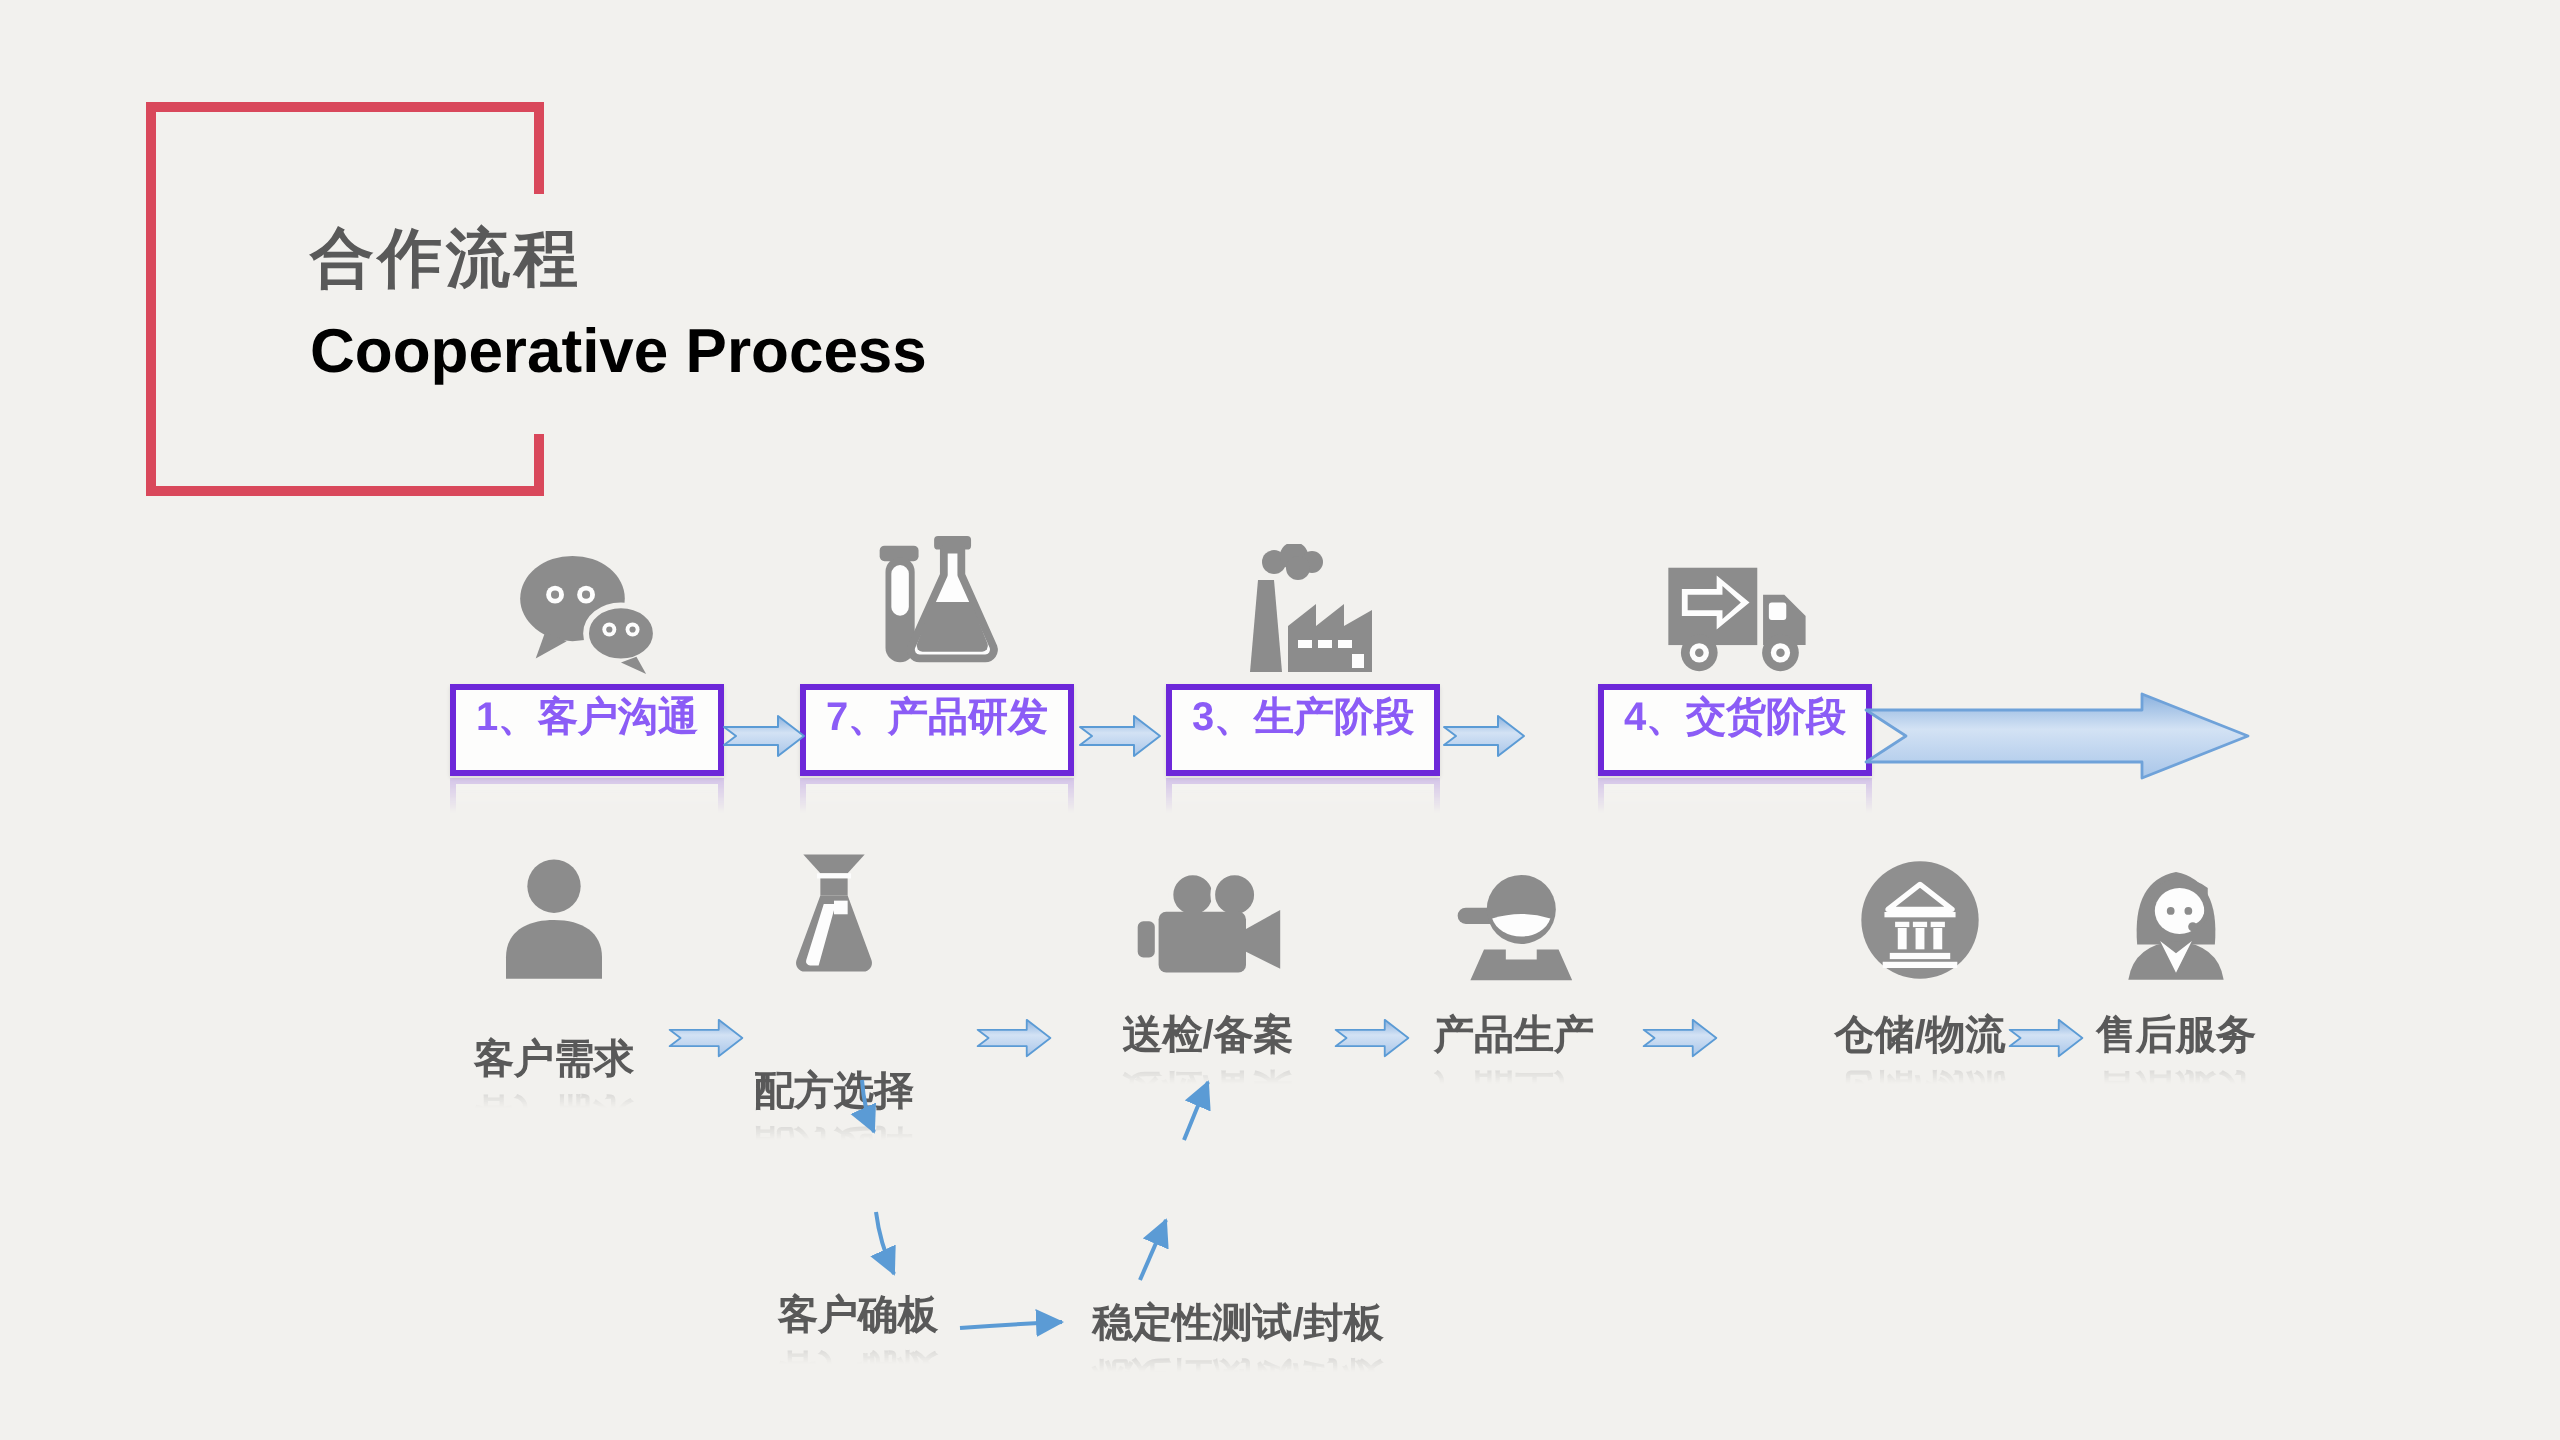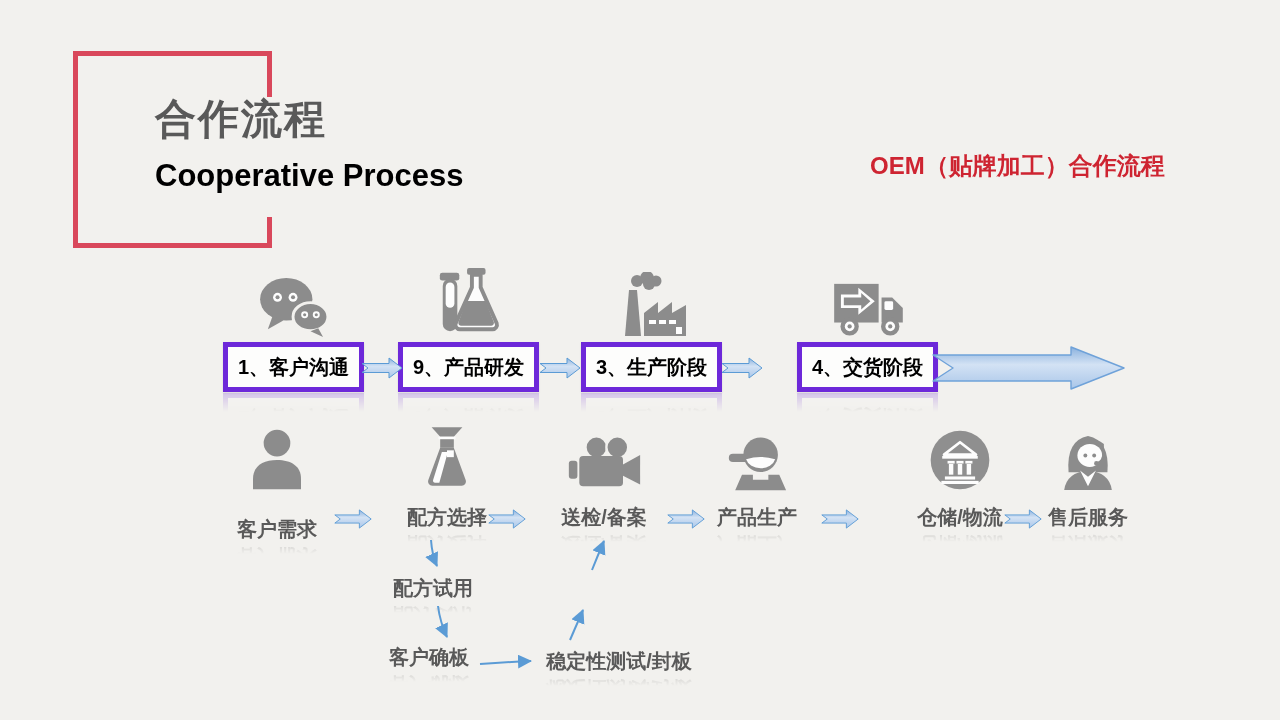--- a/index.html
+++ b/index.html
@@ -9,47 +9,47 @@
 
   
   .frame{position:absolute;left:73px;top:51px;width:199px;height:197px;}
   .frame .bar{position:absolute;background:#d9485b;}
   .frame .t{left:0;top:0;right:0;height:5px;}
   .frame .l{left:0;top:0;bottom:0;width:5px;}
   .frame .b{left:0;bottom:0;right:0;height:5px;}
   .frame .rt{right:0;top:0;width:5px;height:46px;}
   .frame .rb{right:0;bottom:0;width:5px;height:31px;}
 
-  .title-cn{position:absolute;left:155px;top:92px;font-size:41px;font-weight:bold;
+  .title-cn{position:absolute;left:155px;top:108px;font-size:32px;font-weight:bold;
             color:#595959;letter-spacing:2px;white-space:nowrap;}
   .title-en{position:absolute;left:155px;top:158px;font-size:31px;font-weight:bold;
             color:#000000;white-space:nowrap;}
   .corner-label{position:absolute;left:870px;top:150px;width:330px;font-size:24px;
             font-weight:bold;color:#ce2431;white-space:nowrap;}
 
   
   .stage{position:absolute;top:264px;width:133px;display:flex;flex-direction:column;align-items:center;}
   .stage-icon{height:74px;display:flex;align-items:flex-end;justify-content:center;margin-bottom:4px;}
-  .stage-box{width:131px;height:40px;border:5px solid #6d28d9;background:#fdfdfc;
-             display:flex;align-items:center;justify-content:center;
-             font-size:20px;font-weight:bold;color:#000000;white-space:nowrap;
+  .stage-box{width:131px;height:40px;border:3px solid #6d28d9;background:#fdfdfc;
+             display:flex;align-items:flex-start;justify-content:center;
+             font-size:20px;font-weight:bold;color:#8b5cf6;white-space:nowrap;
              box-shadow:0 1px 2px rgba(0,0,0,0.10);
              -webkit-box-reflect:below 1px linear-gradient(transparent 62%,rgba(0,0,0,0.22));}
   .s1{left:227px;} .s2{left:402px;} .s3{left:585px;} .s4{left:801px;}
 
   .blk-arrow{position:absolute;}
   .ta1{left:361px;top:357px;} .ta2{left:539px;top:357px;} .ta3{left:721px;top:357px;}
   .big-arrow{position:absolute;left:932px;top:346px;}
 
   
   .step{position:absolute;top:420px;width:160px;display:flex;flex-direction:column;align-items:center;}
   .step-icon{height:72px;display:flex;align-items:flex-end;justify-content:center;}
   .step-label{margin-top:12px;font-size:20px;font-weight:bold;color:#595959;white-space:nowrap;
               -webkit-box-reflect:below 0px linear-gradient(transparent 60%,rgba(0,0,0,0.22));}
-  .p1{left:197px;gap:12px;} .p2{left:367px;} .p3{left:524px;} .p4{left:677px;} .p5{left:880px;justify-content:center;} .p6{left:1008px;}
+  .p1{left:197px;gap:12px;} .p2{left:337px;gap:28px;} .p3{left:524px;} .p4{left:677px;} .p5{left:880px;justify-content:center;} .p6{left:1008px;}
 
   .ba1{left:333px;top:509px;} .ba2{left:487px;top:509px;} .ba3{left:666px;top:509px;}
   .ba4{left:820px;top:509px;} .ba5{left:1003px;top:509px;}
 
   
   .sub-label{position:absolute;font-size:20px;font-weight:bold;color:#595959;text-align:center;
              white-space:nowrap;
              -webkit-box-reflect:below 0px linear-gradient(transparent 60%,rgba(0,0,0,0.22));}
   .sb1{left:358px;top:575px;width:150px;}
   .sb2{left:525px;top:575px;width:150px;}
@@ -76,21 +76,20 @@
 
   <div class="frame">
     <div class="bar t"></div>
       <div class="bar l"></div>
       <div class="bar b"></div>
     <div class="bar rt"></div>
       <div class="bar rb"></div>
   </div>
   <div class="title-cn">合作流程</div>
   <div class="title-en">Cooperative Process</div>
-  <div class="corner-label">OEM（贴牌加工）合作流程</div>
 
   <div class="stage s1">
     <div class="stage-icon">
       <svg width="74" height="62" viewBox="0 0 76 64">
         <ellipse cx="30" cy="24" rx="27" ry="22" fill="#8c8c8c"></ellipse>
         <path d="M16 41 L11 55 L27 46 Z" fill="#8c8c8c"></path>
         <circle cx="21" cy="22" r="4.6" fill="#fdfdfd"></circle>
           <circle cx="21" cy="22" r="2.1" fill="#8c8c8c"></circle>
         <circle cx="37" cy="22" r="4.6" fill="#fdfdfd"></circle>
           <circle cx="37" cy="22" r="2.1" fill="#8c8c8c"></circle>
@@ -112,21 +111,21 @@
       <svg width="70" height="72" viewBox="0 0 72 74">
         <rect x="6" y="7" width="20" height="8" rx="2.5" fill="#8c8c8c"></rect>
         <rect x="9" y="13" width="15" height="54" rx="7.5" fill="#8c8c8c"></rect>
         <rect x="12" y="17" width="9" height="26" rx="4.5" fill="#fdfdfd"></rect>
         <rect x="34" y="2" width="19" height="7" rx="2" fill="#8c8c8c"></rect>
         <path d="M39 9 h9 v13 l16.5 37 a4.5 4.5 0 0 1 -4.2 6 H26.5 a4.5 4.5 0 0 1 -4.2 -6 L39 22 Z" fill="#fdfdfd" stroke="#8c8c8c" stroke-width="4" stroke-linejoin="round"></path>
         <path d="M33.5 36 h19.5 l8.5 21.5 a3 3 0 0 1 -2.8 4 H28 a3 3 0 0 1 -2.8 -4 Z" fill="#8c8c8c"></path>
       </svg>
     </div>
     <div class="stage-box">
-      <span>9、产品研发</span>
+      <span>7、产品研发</span>
     </div>
   </div>
 
   <div class="stage s3">
     <div class="stage-icon">
       <svg width="72" height="66" viewBox="0 0 72 66">
         <circle cx="21" cy="9" r="6" fill="#8c8c8c"></circle>
         <circle cx="31" cy="6" r="7" fill="#8c8c8c"></circle>
         <circle cx="40" cy="9" r="5.5" fill="#8c8c8c"></circle>
         <circle cx="33" cy="12" r="6" fill="#8c8c8c"></circle>
@@ -272,21 +271,20 @@
   <svg class="blk-arrow ba3" width="40" height="20" viewBox="0 0 42 22">
     <polygon points="1,6.5 28,6.5 28,1 41,11 28,21 28,15.5 1,15.5 7,11" fill="url(#arrowGrad)" stroke="#5b9bd5" stroke-width="1" stroke-linejoin="round"></polygon>
   </svg>
   <svg class="blk-arrow ba4" width="40" height="20" viewBox="0 0 42 22">
     <polygon points="1,6.5 28,6.5 28,1 41,11 28,21 28,15.5 1,15.5 7,11" fill="url(#arrowGrad)" stroke="#5b9bd5" stroke-width="1" stroke-linejoin="round"></polygon>
   </svg>
   <svg class="blk-arrow ba5" width="40" height="20" viewBox="0 0 42 22">
     <polygon points="1,6.5 28,6.5 28,1 41,11 28,21 28,15.5 1,15.5 7,11" fill="url(#arrowGrad)" stroke="#5b9bd5" stroke-width="1" stroke-linejoin="round"></polygon>
   </svg>
 
-  <div class="sub-label sb1">配方试用</div>
   <div class="sub-label sb3">客户确板</div>
   <div class="sub-label sb4">稳定性测试/封板</div>
 
   <svg class="overlay" width="1280" height="720" viewBox="0 0 1280 720">
     <defs>
       <marker id="thinHead" markerWidth="9" markerHeight="9" refX="6.5" refY="3.5" orient="auto">
         <path d="M0,0 L7,3.5 L0,7 Z" fill="#5b9bd5"></path>
       </marker>
     </defs>
     <path d="M431,540 Q432,555 437,566" fill="none" stroke="#5b9bd5" stroke-width="2" marker-end="url(#thinHead)"></path>

